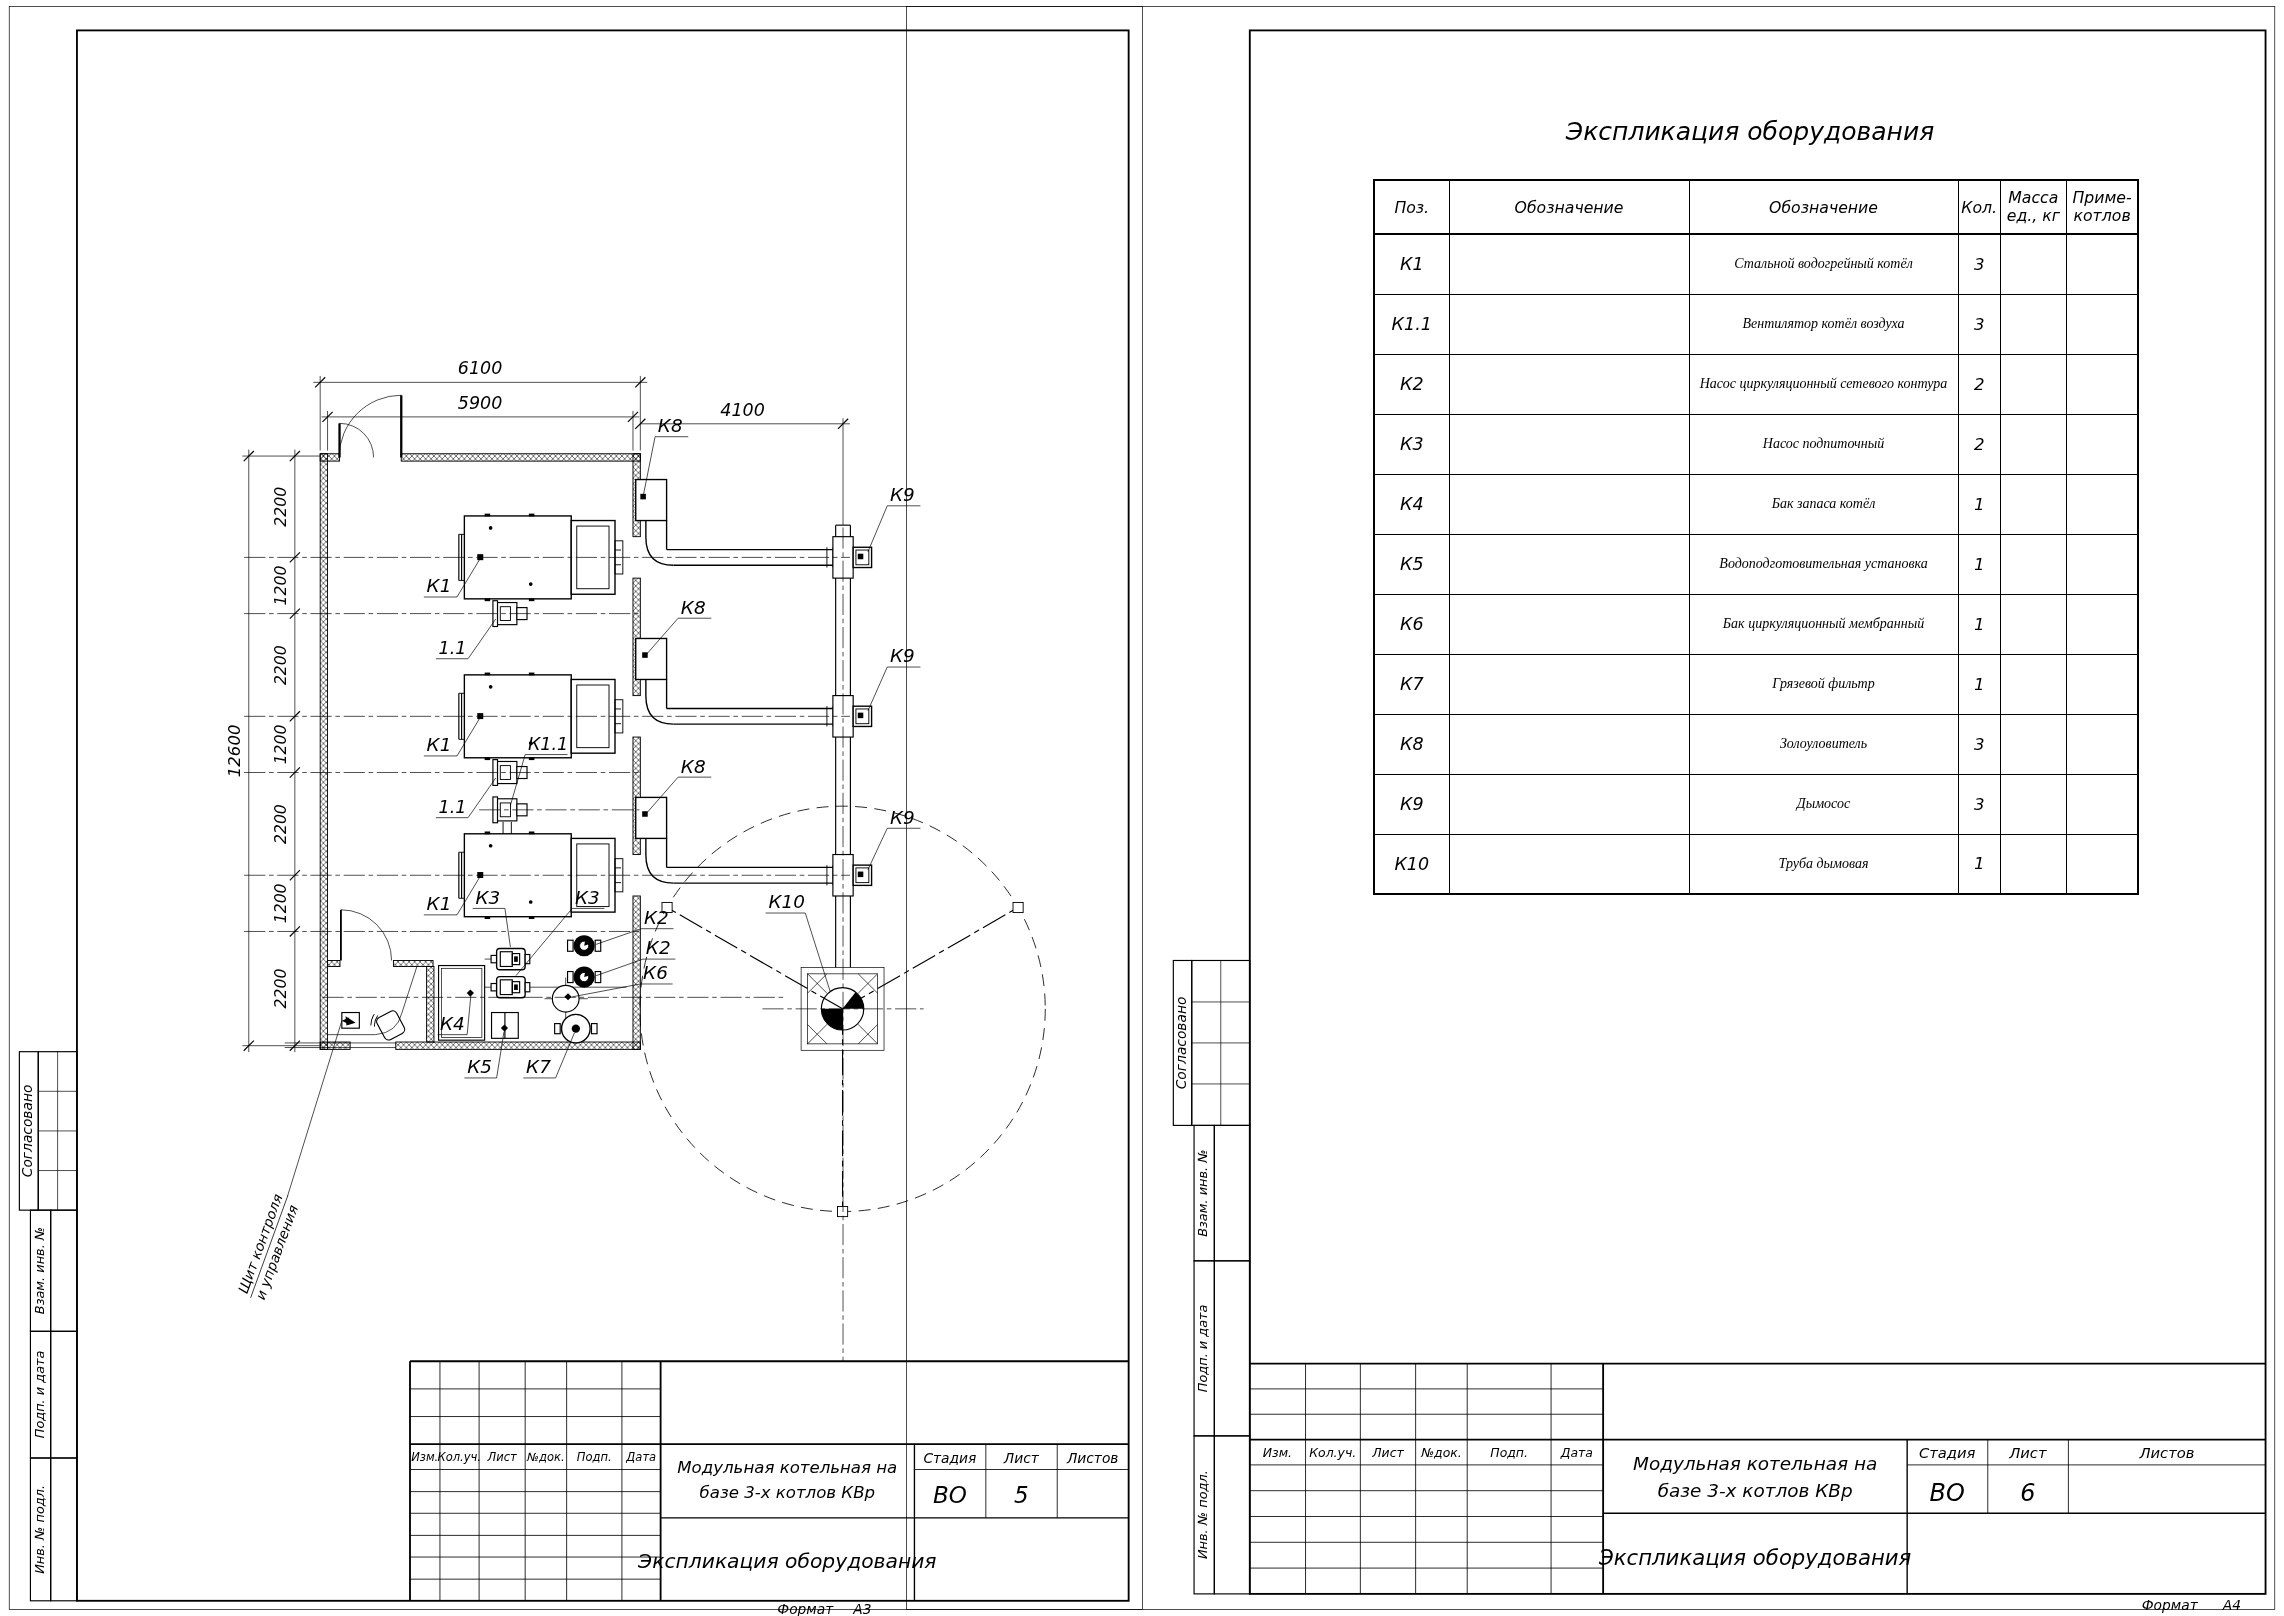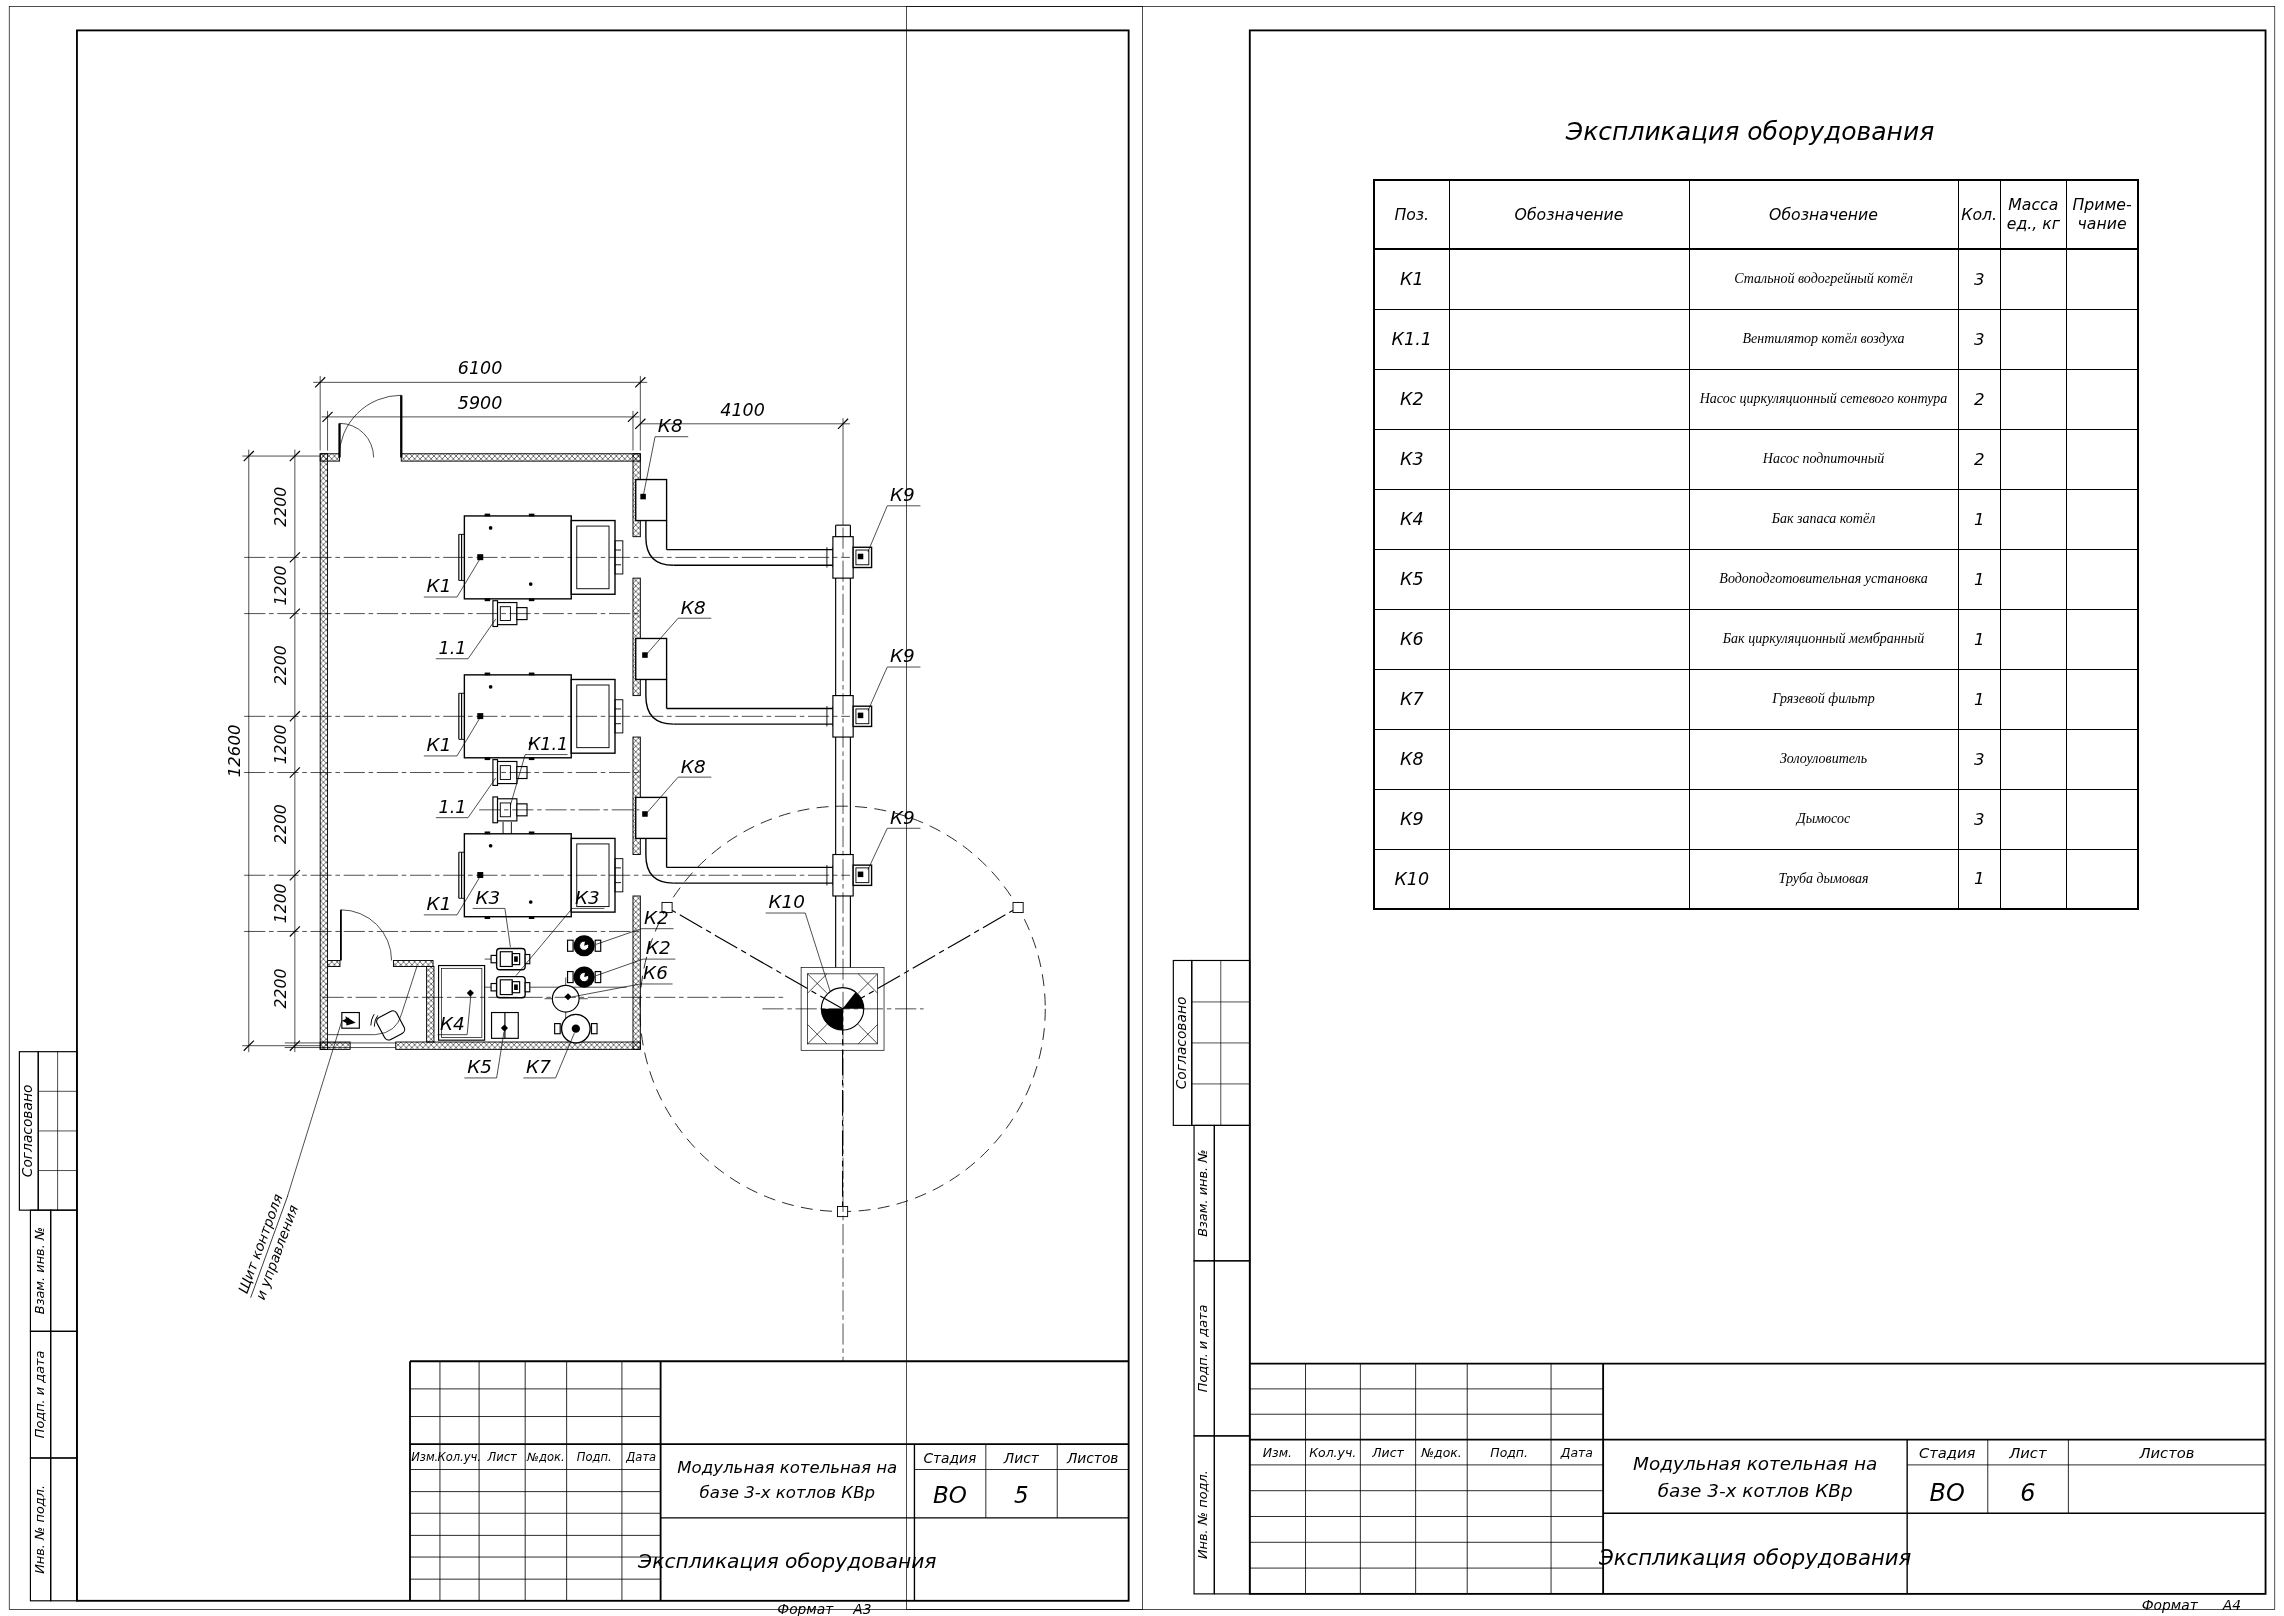--- a/index.html
+++ b/index.html
@@ -5,21 +5,21 @@
   * { margin:0; padding:0; box-sizing:border-box; }
   html,body { background:#e8e8e8; }
   #canvas { position:relative; width:2284px; height:1616px; background:#ffffff; overflow:hidden;
             font-family:"DejaVu Sans", sans-serif; }
   svg text { font-family:"DejaVu Sans", sans-serif; font-style:italic; fill:#000; }
   .tb-title { position:absolute; text-align:center; font-style:italic; color:#000; }
   #eq-title { left:1483px; top:117px; width:534px; font-size:25px; }
   #eqtable { position:absolute; left:1373px; top:179px; border-collapse:collapse; table-layout:fixed; }
   #eqtable td { border:1.4px solid #000; text-align:center; vertical-align:middle;
                 font-style:italic; color:#000; overflow:hidden; padding:0 2.8px; }
-  #eqtable tr.hdr td { height:69px; font-size:15.7px; border-bottom:2.8px solid #000; }
+  #eqtable tr.hdr td { height:54px; font-size:15.7px; border-bottom:2.8px solid #000; }
   #eqtable tr.row td { height:60px; }
   #eqtable { border:2.8px solid #000; }
   .c-pos { font-size:17.5px; }
   .c-name { font-size:14px; line-height:1.15;font-family:Liberation Serif, serif; }
   .c-qty { font-size:16.6px; }
   .hdr .h-qty { font-size:12.4px; }
   .hdr .two { font-size:14px; line-height:1.15; }
 </style>
 </head>
 <body>
@@ -557,21 +557,21 @@
     <td>Поз.</td>
     <td>Обозначение</td>
     <td>Обозначение</td>
     <td class="h-qty">Кол.</td>
     <td class="two">
       <div>Масса</div>
       <div>ед., кг</div>
     </td>
     <td class="two">
       <div>Приме-</div>
-      <div>чание</div>
+      <div>котлов</div>
     </td>
   </tr>
   <tr class="row">
     <td class="c-pos">К1</td>
     <td></td>
     <td class="c-name">Стальной водогрейный котёл</td>
     <td class="c-qty">3</td>
     <td></td>
     <td></td>
   </tr>

